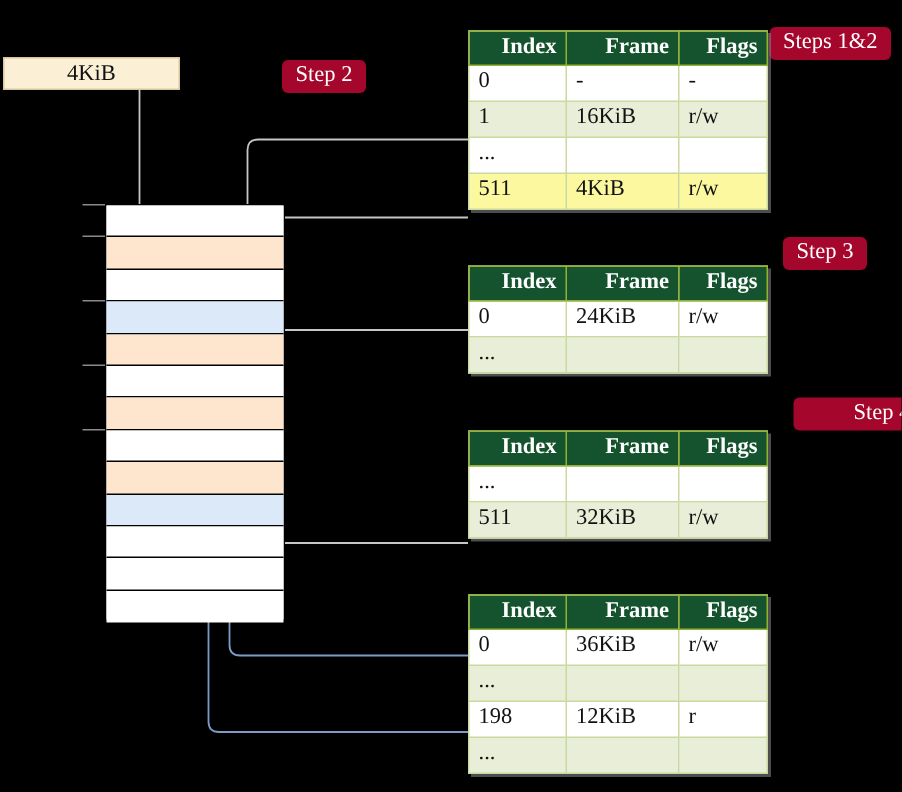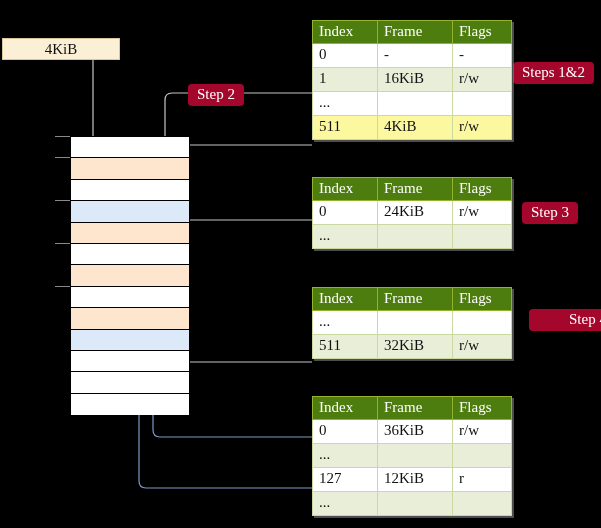--- a/index.html
+++ b/index.html
@@ -28,21 +28,20 @@
     background: #a4062c;
     color: #ffffff;
     font-family: "Liberation Serif", "DejaVu Serif", serif;
     font-size: 15px;
     line-height: 19px;
     padding: 1px 9px 2px 9px;
     border-radius: 4px;
     white-space: nowrap;
     text-align: right;
     box-shadow: 0 1px 0 rgba(0,0,0,0.4);
-    margin-top: 44px;
   }
 
   
   .kibbox {
     position: absolute;
     background: #fbefd5;
     border: 1px solid #d8c79c;
     color: #111111;
     font-size: 15px;
     text-align: center;
@@ -82,25 +81,25 @@
   
   .ptable {
     position: absolute;
     border-collapse: collapse;
     font-size: 15px;
     color: #111111;
     background: #ffffff;
     box-shadow: 2px 2px 0 rgba(140,140,140,0.55);
   }
   .ptable th {
-    background: #4d7c0f;
+    background: #14532d;
     color: #ffffff;
-    font-weight: normal;
-    font-size: 15px;
-    text-align: left;
+    font-weight: bold;
+    font-size: 15px;
+    text-align: right;
     padding: 2px 6px 3px 6px;
     border: 1px solid #93b32f;
     white-space: nowrap;
   }
   .ptable td {
     padding: 2px 6px 3px 6px;
     border: 1px solid #c9d9a0;
     white-space: nowrap;
     height: 18px;
     vertical-align: top;
@@ -269,21 +268,21 @@
         <td>0</td>
         <td>36KiB</td>
         <td>r/w</td>
       </tr>
       <tr class="even">
         <td>...</td>
         <td></td>
         <td></td>
       </tr>
       <tr class="odd">
-        <td>127</td>
+        <td>198</td>
         <td>12KiB</td>
         <td>r</td>
       </tr>
       <tr class="even">
         <td>...</td>
         <td></td>
         <td></td>
       </tr>
     </tbody>
   </table>

